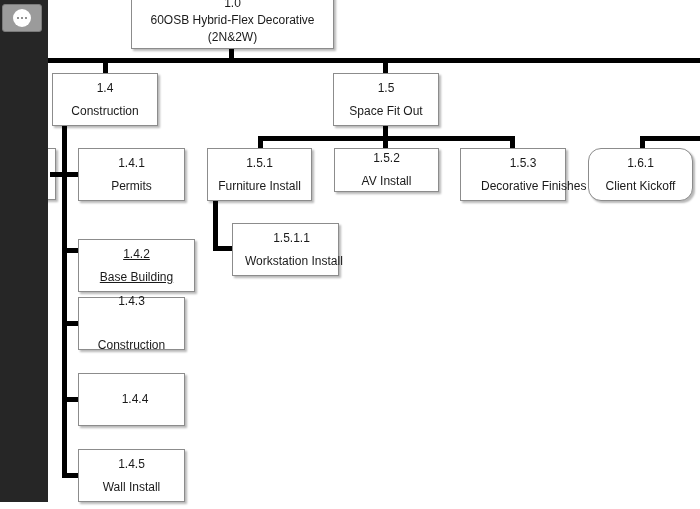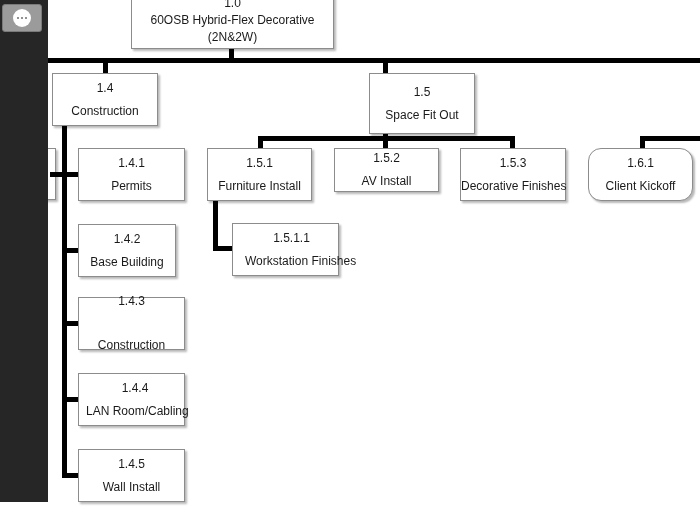--- a/index.html
+++ b/index.html
@@ -97,30 +97,30 @@
     line-height: 23px;
     color: #1a1a1a;
     white-space: nowrap;
     z-index: 3;
     cursor: default;
   }
   .node .num, .node .label, .node .sublabel { width: 100%; }
 
   #n1_0    { left: 131px; top: -9px;  width: 203px; height: 58px; line-height: 17px; }
   #n1_4    { left: 52px;  top: 73px;  width: 106px; height: 53px; }
-  #n1_5    { left: 333px; top: 73px;  width: 106px; height: 61px; margin-left: 36px; }
+  #n1_5    { left: 333px; top: 73px;  width: 106px; height: 53px; }
   #n_cut   { left: 14px;  top: 148px; width: 42px;  height: 52px; z-index: 1; }
   #n1_4_1  { left: 78px;  top: 148px; width: 107px; height: 53px; }
-  #n1_4_2  { left: 78px;  top: 224px; width: 98px; height: 53px; }
+  #n1_4_2  { left: 78px;  top: 239px; width: 117px; height: 53px; text-decoration: underline; }
   #n1_4_3  { left: 78px;  top: 297px; width: 107px; height: 53px; gap: 21px; }
   #n1_4_4  { left: 78px;  top: 373px; width: 107px; height: 53px; padding-left: 7px; }
   #n1_4_5  { left: 78px;  top: 449px; width: 107px; height: 53px; }
   #n1_5_1  { left: 207px; top: 148px; width: 105px; height: 53px; }
   #n1_5_2  { left: 334px; top: 148px; width: 105px; height: 44px; }
-  #n1_5_3  { left: 460px; top: 148px; width: 106px; height: 53px; }
+  #n1_5_3  { left: 460px; top: 148px; width: 106px; height: 53px; padding-left: 20px; }
   #n1_5_1_1{ left: 232px; top: 223px; width: 107px; height: 53px; padding-left: 12px; }
   #n1_6_1  { left: 588px; top: 148px; width: 105px; height: 53px; border-radius: 13px; }
 </style>
 </head>
 <body>
 
 <div id="stage">
 
   <div class="line" id="ln-root-drop"></div>
   <div class="line" id="ln-top-bus"></div>
@@ -165,21 +165,20 @@
   <div class="node" id="n1_4_2">
     <div class="num">1.4.2</div>
     <div class="label">Base Building</div>
   </div>
   <div class="node" id="n1_4_3">
     <div class="num">1.4.3</div>
     <div class="label">Construction</div>
   </div>
   <div class="node" id="n1_4_4">
     <div class="num">1.4.4</div>
-    <div class="label">LAN Room/Cabling</div>
   </div>
   <div class="node" id="n1_4_5">
     <div class="num">1.4.5</div>
     <div class="label">Wall Install</div>
   </div>
 
   <div class="node" id="n1_5_1">
     <div class="num">1.5.1</div>
     <div class="label">Furniture Install</div>
   </div>
@@ -187,21 +186,21 @@
     <div class="num">1.5.2</div>
     <div class="label">AV Install</div>
   </div>
   <div class="node" id="n1_5_3">
     <div class="num">1.5.3</div>
     <div class="label">Decorative Finishes</div>
   </div>
 
   <div class="node" id="n1_5_1_1">
     <div class="num">1.5.1.1</div>
-    <div class="label">Workstation Finishes</div>
+    <div class="label">Workstation Install</div>
   </div>
 
   <div class="node" id="n1_6_1">
     <div class="num">1.6.1</div>
     <div class="label">Client Kickoff</div>
   </div>
 
   <aside id="sidebar">
     <button id="more-btn">
       <span class="circle">

